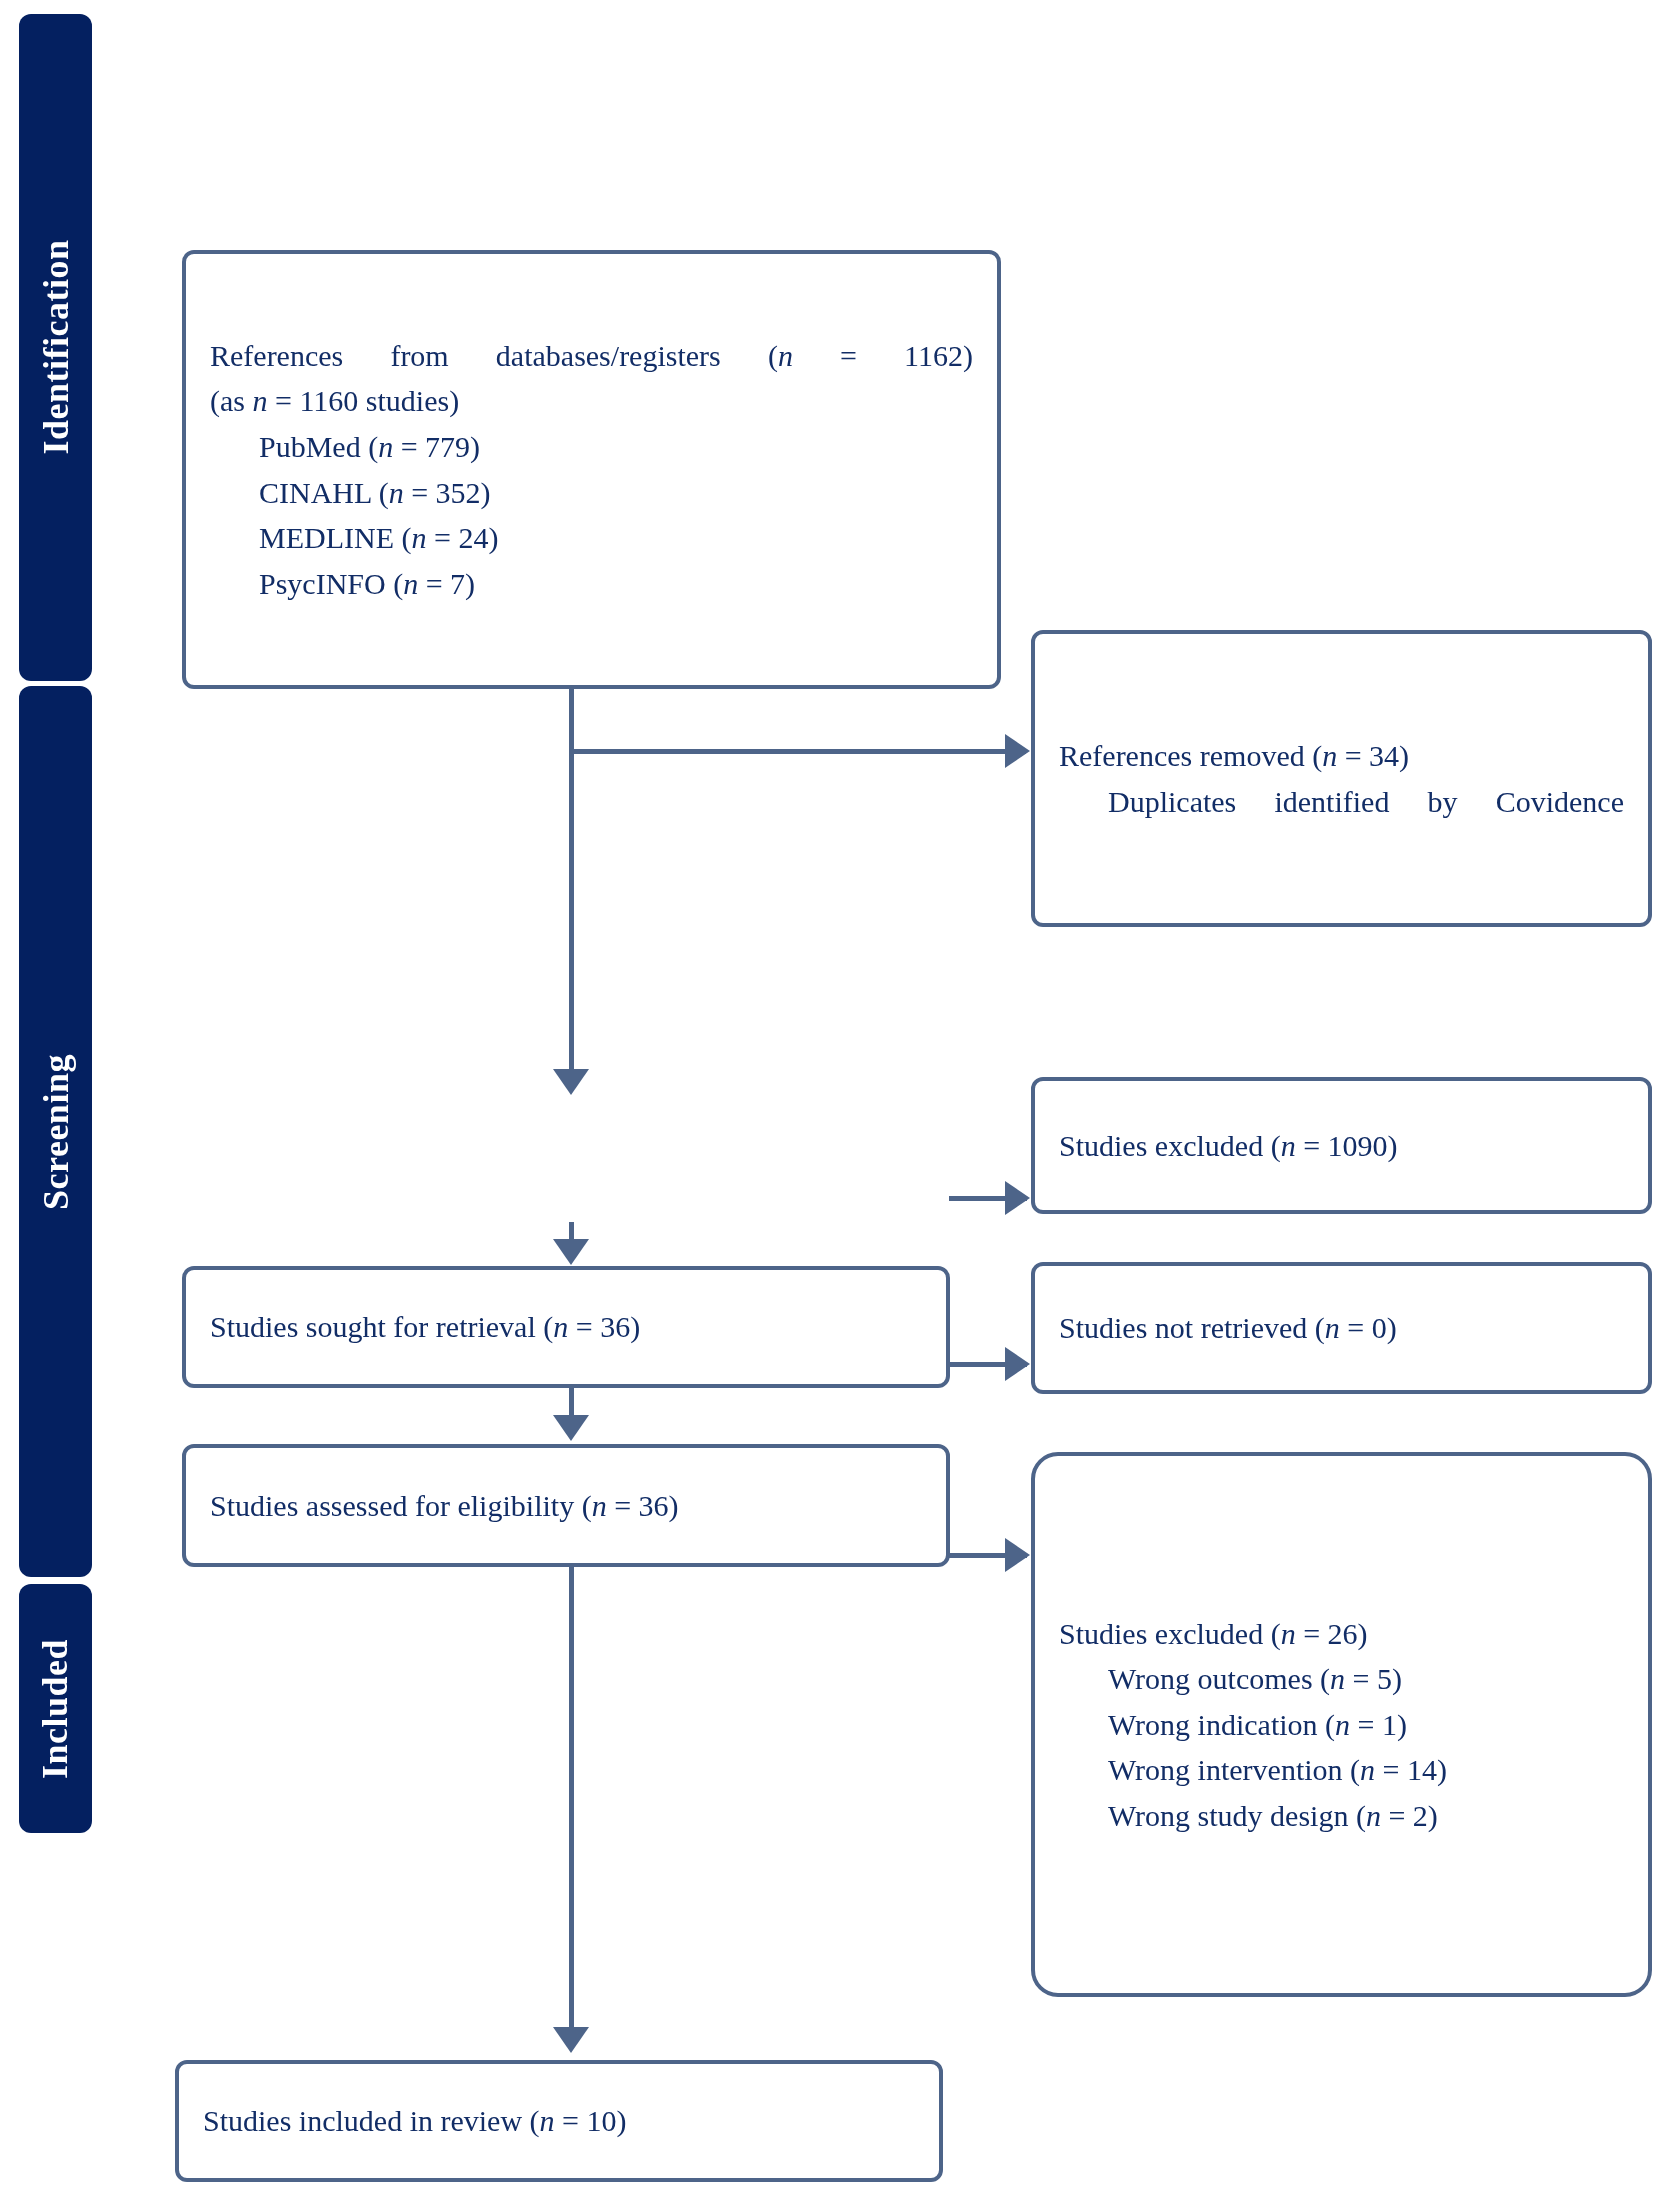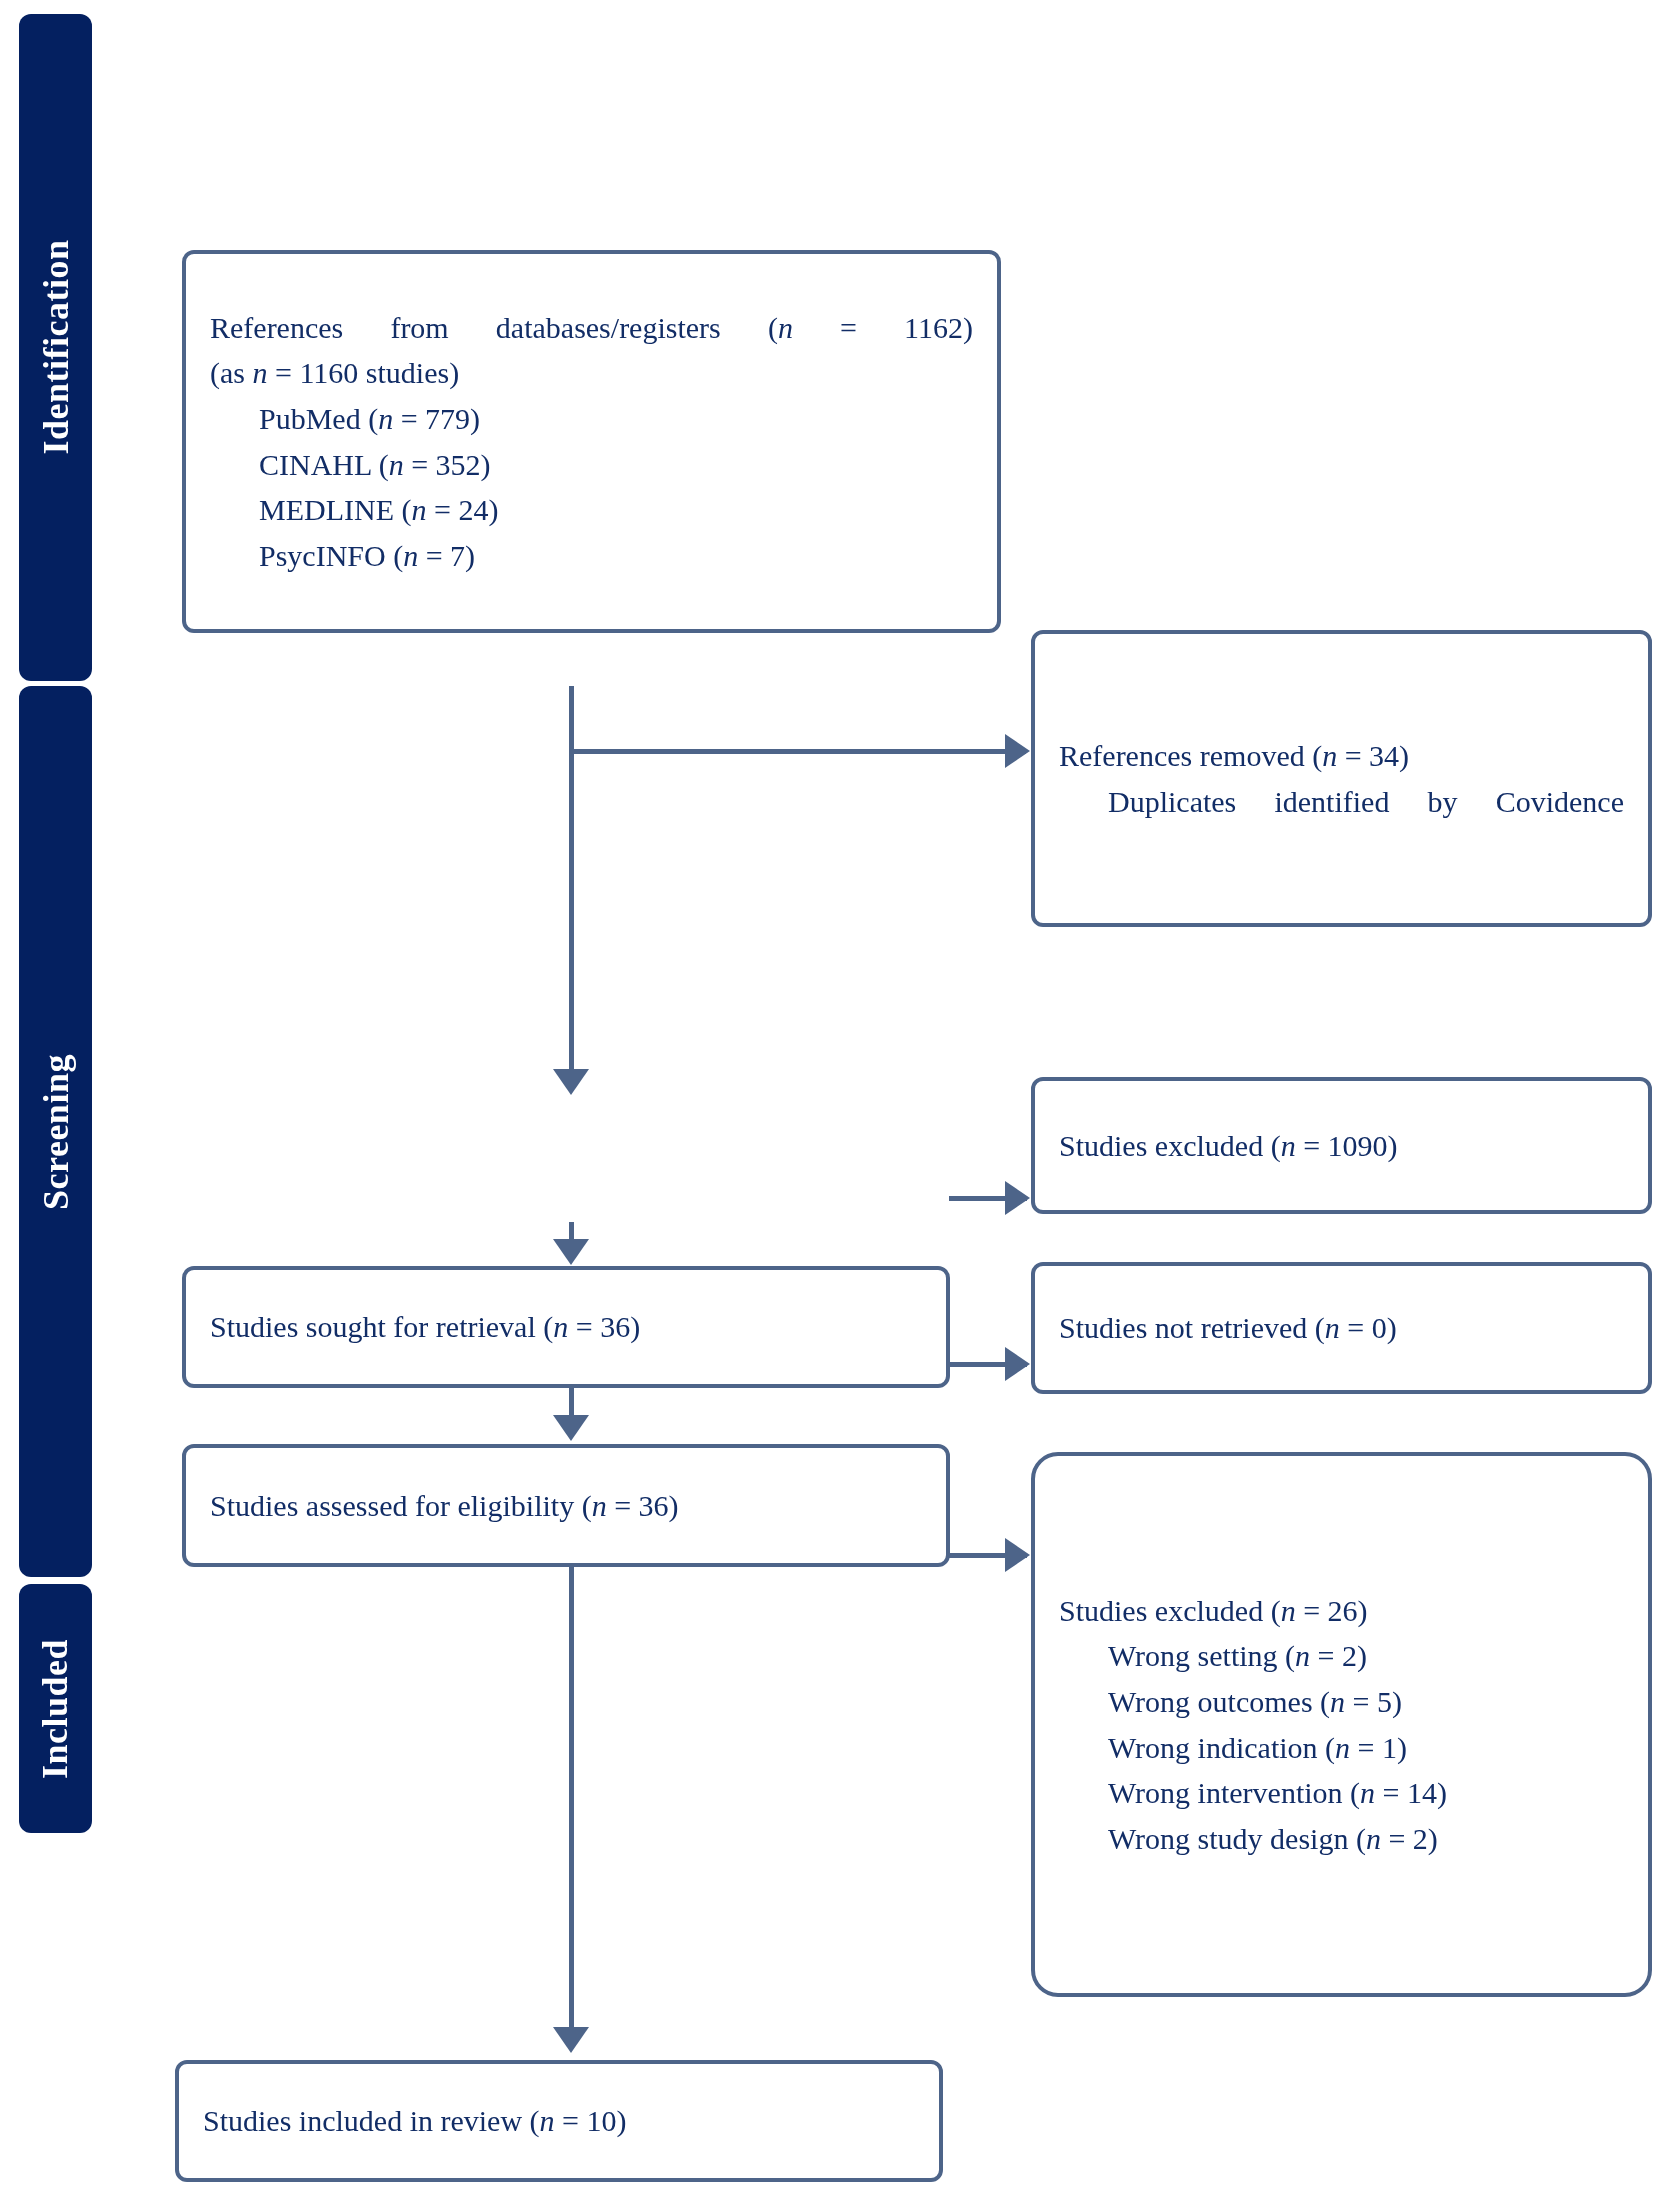--- a/index.html
+++ b/index.html
@@ -62,21 +62,21 @@
   }
   .flow-box .sub { padding-left: 49px; white-space: nowrap; }
   .flow-box .sub.justify {
     white-space: normal;
     text-align: justify;
     text-align-last: justify;
   }
   i.nvar { font-style: italic; }
 
   
-  #box-identification   { left: 182px;  top: 250px;  width: 819px; height: 383px; }
+  #box-identification   { left: 182px;  top: 250px;  width: 819px; height: 439px; }
   #box-removed          { left: 1031px; top: 630px; width: 621px; height: 297px; }
   #box-screened         { left: 182px;  top: 1098px; width: 768px; height: 123px; }
   #box-excluded-screen  { left: 1031px; top: 1077px; width: 621px; height: 137px; }
   #box-sought           { left: 182px;  top: 1266px; width: 768px; height: 122px; }
   #box-not-retrieved    { left: 1031px; top: 1262px; width: 621px; height: 132px; }
   #box-assessed         { left: 182px;  top: 1444px; width: 768px; height: 123px; }
   #box-excluded-elig    { left: 1031px; top: 1452px; width: 621px; height: 545px; border-radius: 27px; }
   #box-included         { left: 175px;  top: 2060px; width: 768px; height: 122px; }
 
   
@@ -152,21 +152,20 @@
 
   <div class="flow-box" id="box-assessed">
     <div class="pad">
       <div class="line">Studies assessed for eligibility (<i class="nvar">n</i> = 36)</div>
     </div>
   </div>
 
   <div class="flow-box" id="box-excluded-elig">
     <div class="pad">
       <div class="line">Studies excluded (<i class="nvar">n</i> = 26)</div>
-      <div class="sub">Wrong setting (<i class="nvar">n</i> = 2)</div>
       <div class="sub">Wrong outcomes (<i class="nvar">n</i> = 5)</div>
       <div class="sub">Wrong indication (<i class="nvar">n</i> = 1)</div>
       <div class="sub">Wrong intervention (<i class="nvar">n</i> = 14)</div>
       <div class="sub">Wrong study design (<i class="nvar">n</i> = 2)</div>
     </div>
   </div>
 
   <div class="flow-box" id="box-included">
     <div class="pad">
       <div class="line">Studies included in review (<i class="nvar">n</i> = 10)</div>

